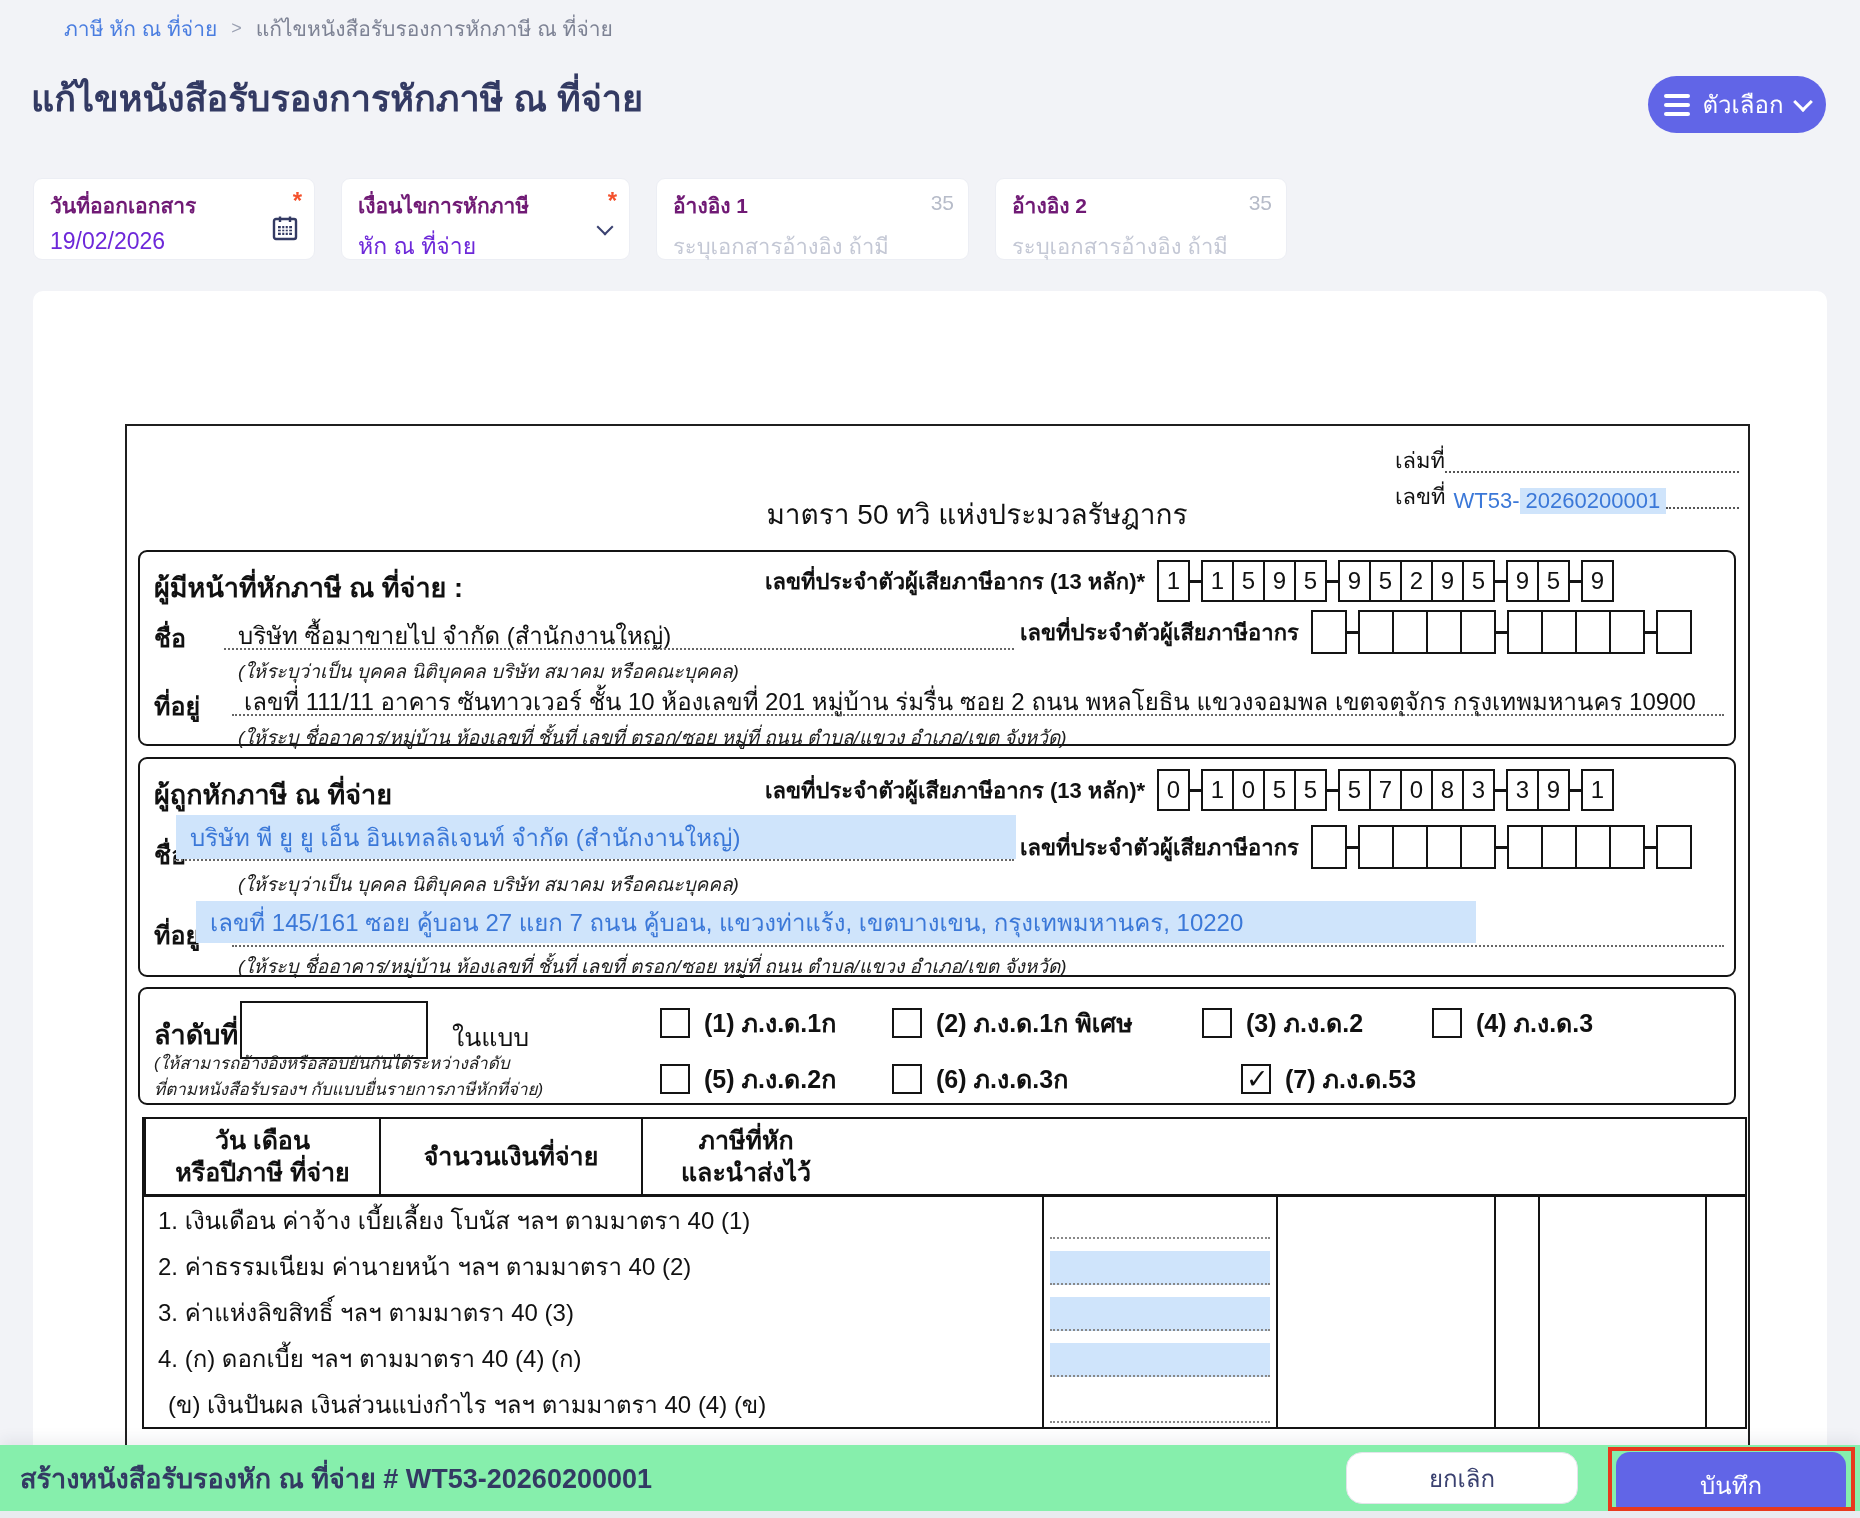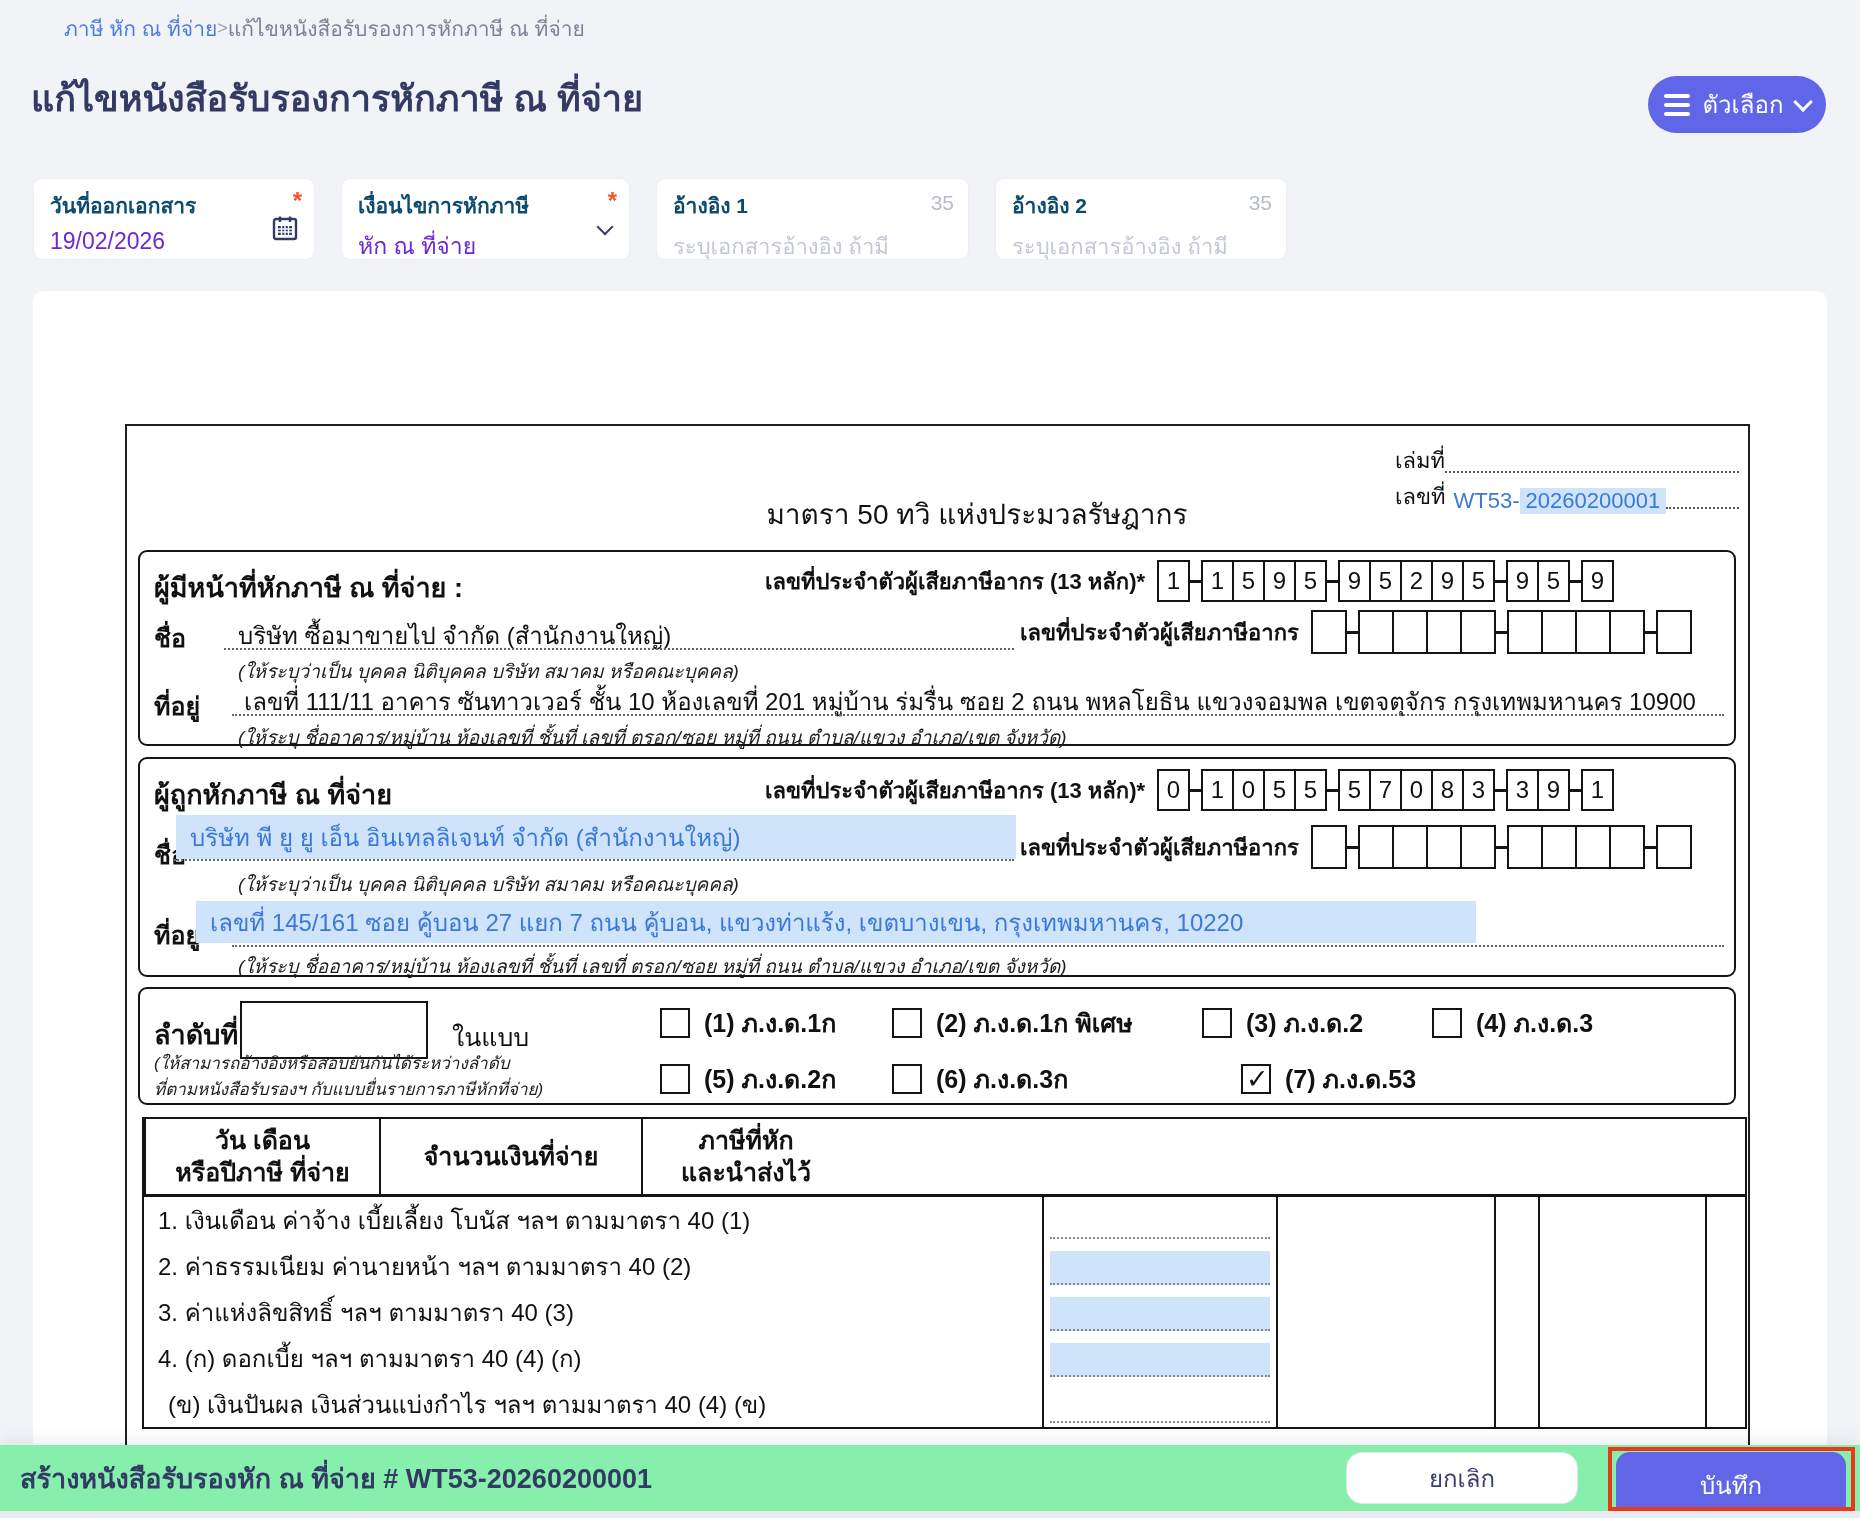--- a/index.html
+++ b/index.html
@@ -1,38 +1,38 @@
 <!DOCTYPE html>
 <html><head>
 <meta charset="utf-8">
 <style>
   html,body{margin:0;padding:0;background:#e9ebf1;}
   *{box-sizing:border-box;}
   .canvas{position:relative;width:1860px;height:1518px;background:#f2f3f7;overflow:hidden;
           font-family:"Liberation Sans","DejaVu Sans",sans-serif;color:#343a5e;}
 
   
-  .breadcrumb{position:absolute;left:64px;top:12px;font-size:21px;display:flex;align-items:center;}
+  .breadcrumb{position:absolute;left:64px;top:12px;font-size:21px;display:flex;gap:14px;align-items:center;}
   .crumb-link{color:#4a7de0;cursor:pointer;}
   .crumb-sep{color:#9aa0b2;font-size:18px;}
   .crumb-cur{color:#7d8294;}
   .page-title{position:absolute;left:31px;top:70px;font-size:36px;font-weight:bold;color:#333a63;}
 
   .options-btn{position:absolute;left:1648px;top:76px;width:178px;height:57px;background:#6165e7;
                border-radius:29px;display:flex;align-items:center;justify-content:center;gap:13px;
                color:#fff;font-size:24px;cursor:pointer;}
   .hamburger{display:flex;flex-direction:column;gap:5px;}
   .hamburger span{display:block;width:26px;height:4px;background:#fff;border-radius:2px;}
   .chev{width:14px;height:14px;border-right:3px solid #fff;border-bottom:3px solid #fff;
         transform:rotate(45deg);margin-top:-6px;}
 
   
   .card{position:absolute;top:178px;height:82px;background:#fff;border-radius:9px;
         border:1px solid #eceef4;padding:10px 16px;}
-  .card-label{font-size:21px;font-weight:bold;color:#0c4a6e;}
+  .card-label{font-size:21px;font-weight:bold;color:#701a75;}
   .card-value{font-size:23px;color:#6d28d9;margin-top:6px;}
   .card-ph{font-size:22px;color:#c4c8d5;margin-top:7px;}
   .req{position:absolute;right:12px;top:8px;color:#f4512c;font-size:24px;font-weight:bold;}
   .counter{position:absolute;right:14px;top:12px;color:#b7bcc9;font-size:21px;}
   .cal-ico{position:absolute;right:16px;top:36px;}
   .card-chev{position:absolute;right:18px;top:42px;width:12px;height:12px;
              border-right:2.5px solid #3a4170;border-bottom:2.5px solid #3a4170;transform:rotate(45deg);}
 
   
   .panel{position:absolute;left:33px;top:291px;width:1794px;height:1227px;background:#fff;border-radius:10px;}

